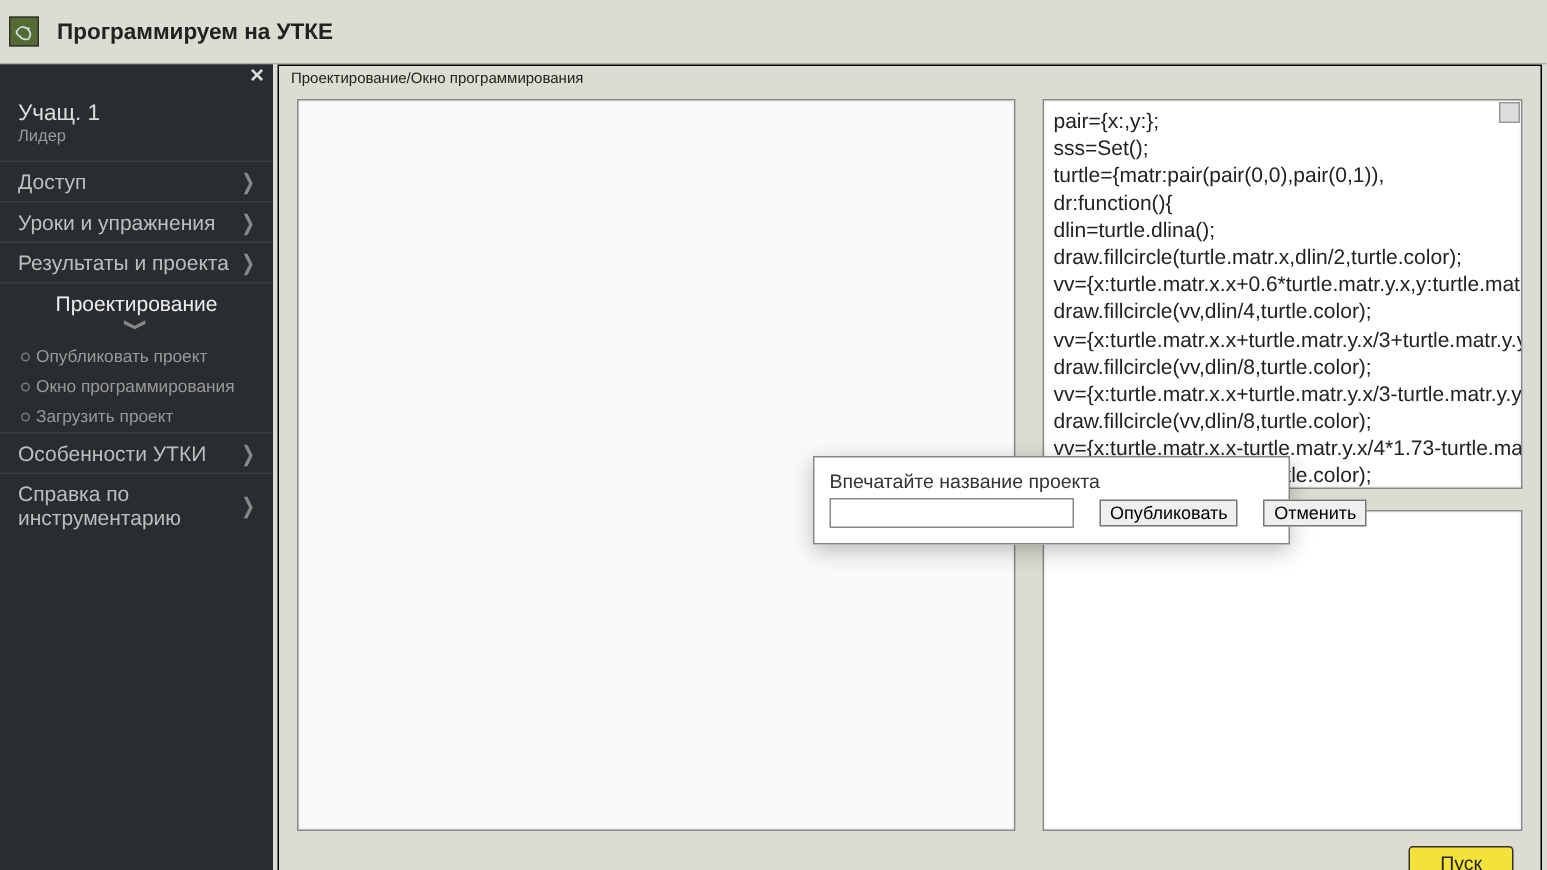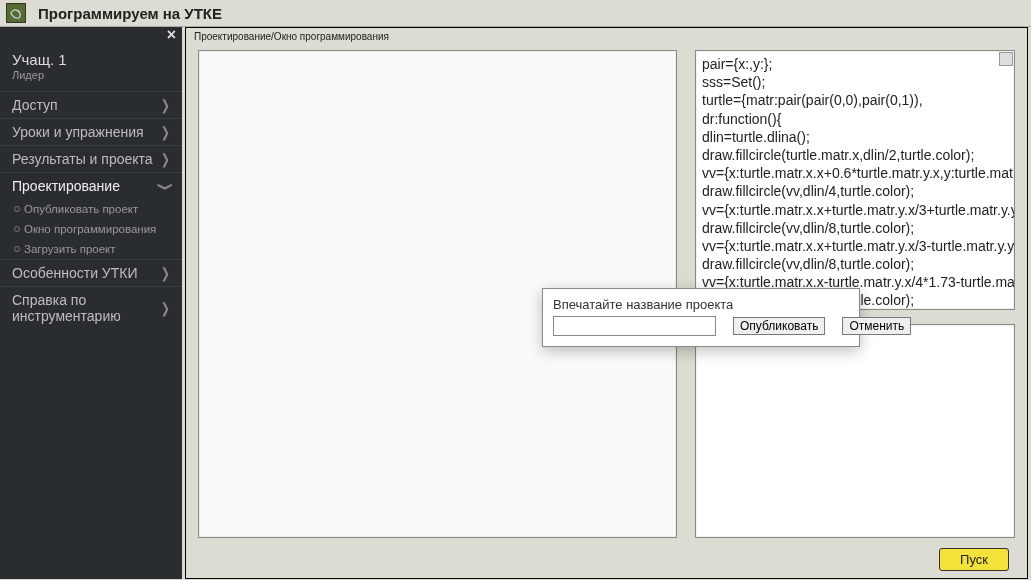--- a/index.html
+++ b/index.html
@@ -1,19 +1,19 @@
 <!DOCTYPE html>
 <html><head>
   <meta charset="utf-8">
   <style>
     * { box-sizing: border-box; margin: 0; padding: 0; }
     html, body { width: 1031px; height: 580px; font-family: Arial, sans-serif; overflow: hidden; background: #dcdcd2; }
     
     .titlebar {
-      height: 27px;
+      height: 43px;
       background: #dcdcd2;
       display: flex;
       align-items: center;
       padding: 0 6px;
       gap: 12px;
       border-bottom: 1px solid #aaa;
     }
     .titlebar-logo {
       width: 20px; height: 20px;
       background: #556b2f;
@@ -62,21 +62,21 @@
       cursor: pointer;
       color: #bdbdbd;
       font-size: 14px;
     }
     .nav-item .chevron {
       font-size: 11px;
       color: #888;
       transform: scaleY(1.3);
     }
     .nav-item.expanded .chevron { transform: rotate(90deg) scaleY(1.3); }
-    .nav-item.active { color: #eee; }
+    .nav-item.active { color: #eee; flex-direction: column; }
     
     .sub-item {
       padding: 4px 12px 4px 24px;
       font-size: 11.5px;
       color: #999;
       cursor: pointer;
       position: relative;
     }
     .sub-item::before {
       content: "";

